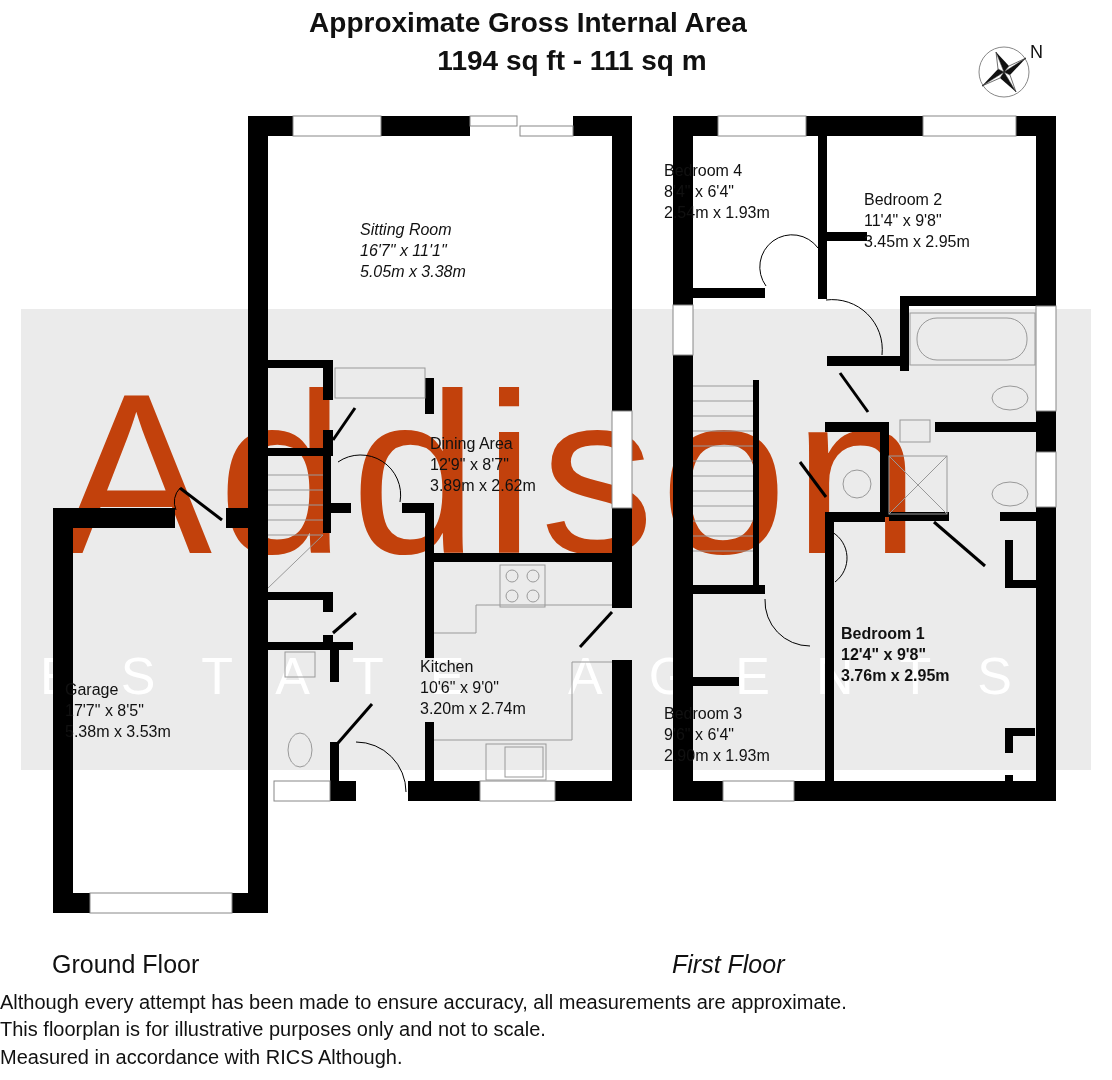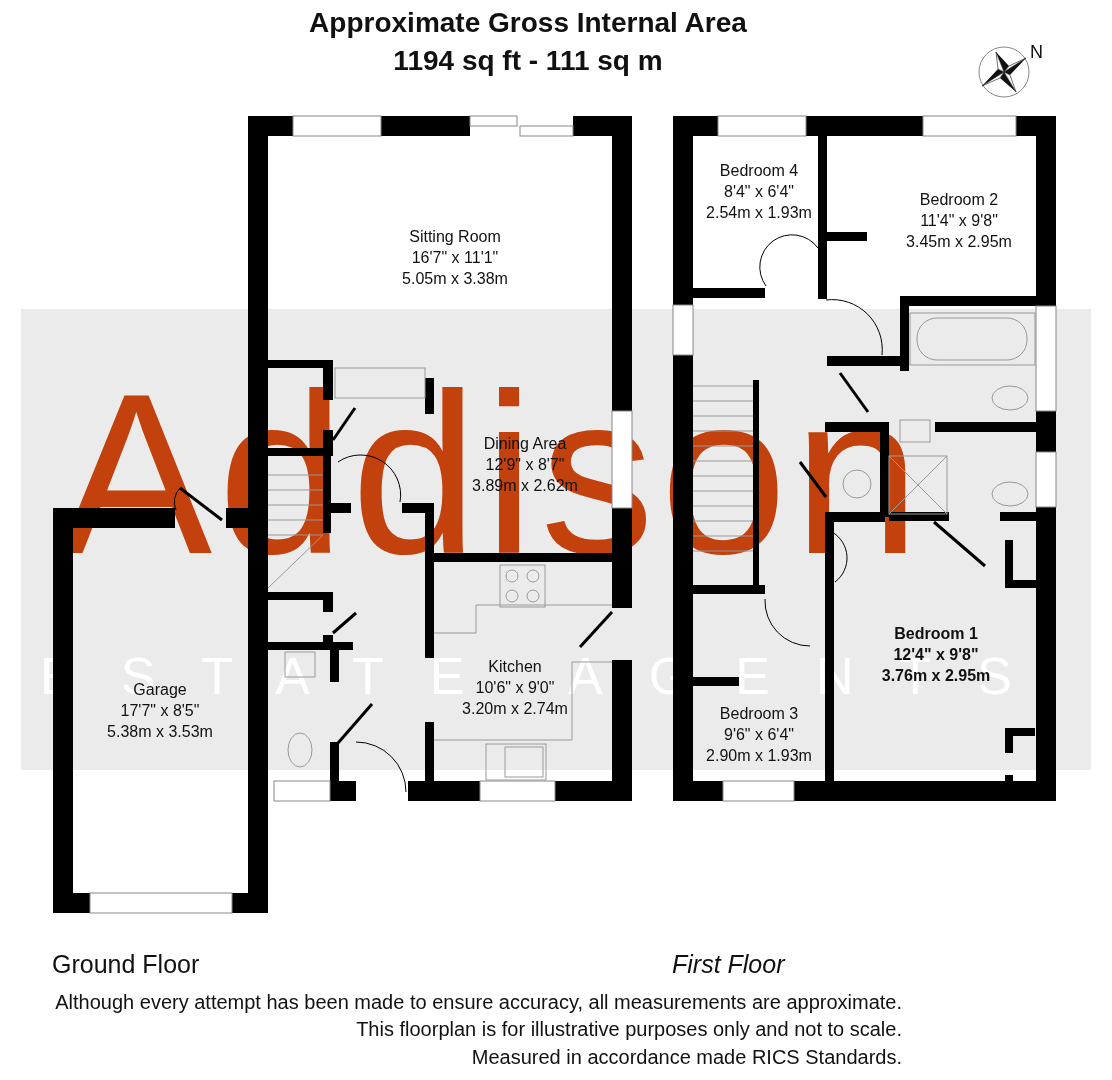--- a/index.html
+++ b/index.html
@@ -1,26 +1,26 @@
 <!DOCTYPE html>
 <html><head>
 <meta charset="utf-8">
 <style>
   html,body{margin:0;padding:0;background:#ffffff;}
   body{width:1112px;height:1080px;position:relative;overflow:hidden;font-family:"Liberation Sans",sans-serif;color:#111;}
   .title{position:absolute;left:0;width:1056px;text-align:center;font-weight:bold;font-size:28px;line-height:34px;}
   .t1{top:6px;}
-  .t2{top:44px;}
+  .t2{top:44px;padding-left:44px;}
   .band{position:absolute;left:21px;top:309px;width:1070px;height:461px;background:#ebebeb;}
   .wm-big{position:absolute;left:60px;top:360px;font-size:228px;color:#c2410c;letter-spacing:6px;line-height:228px;font-family:"Liberation Sans",sans-serif;}
   .wm-small{position:absolute;left:40px;top:650px;font-size:52px;color:#ffffff;letter-spacing:46px;line-height:52px;}
   svg.plan{position:absolute;left:0;top:0;}
-  .room{position:absolute;text-align:center;font-size:16px;line-height:21px;color:#111;white-space:nowrap;}
+  .room{position:absolute;font-size:16px;line-height:21px;color:#111;white-space:nowrap;}
   .floor-label{position:absolute;top:950px;font-size:25px;}
-  .disc{position:absolute;left:0;width:902px;text-align:right;font-size:20px;line-height:26px;}
+  .disc{position:absolute;left:0;width:902px;text-align:left;font-size:20px;line-height:26px;}
   .compass{position:absolute;left:974px;top:40px;width:70px;height:62px;}
 </style>
 </head>
 <body>
 
 <div class="title t1">Approximate Gross Internal Area</div>
 <div class="title t2">1194 sq ft - 111 sq m</div>
 
 <div class="compass">
   <svg width="70" height="62" viewBox="0 0 70 62">
@@ -190,21 +190,21 @@
     <circle cx="512" cy="576" r="6"></circle>
       <circle cx="533" cy="576" r="6"></circle>
     <circle cx="512" cy="596" r="6"></circle>
       <circle cx="533" cy="596" r="6"></circle>
 
     <rect x="486" y="744" width="60" height="36"></rect>
     <rect x="505" y="747" width="38" height="30"></rect>
   </g>
 </svg>
 
-<div class="room" style="left:360px;top:226px;width:190px;">
+<div class="room" style="left:360px;top:219px;width:190px;font-style:italic;">
   <div>Sitting Room</div>
   <div>16'7" x 11'1"</div>
   <div>5.05m x 3.38m</div>
 </div>
 <div class="room" style="left:430px;top:433px;width:190px;">
   <div>Dining Area</div>
   <div>12'9" x 8'7"</div>
   <div>3.89m x 2.62m</div>
 </div>
 <div class="room" style="left:420px;top:656px;width:190px;">
@@ -237,13 +237,13 @@
   <div>Bedroom 3</div>
   <div>9'6" x 6'4"</div>
   <div>2.90m x 1.93m</div>
 </div>
 
 <div class="floor-label" style="left:52px;">Ground Floor</div>
 <div class="floor-label" style="left:672px;font-style:italic;">First Floor</div>
 
 <div class="disc" style="top:989px;">Although every attempt has been made to ensure accuracy, all measurements are approximate.</div>
 <div class="disc" style="top:1016px;">This floorplan is for illustrative purposes only and not to scale.</div>
-<div class="disc" style="top:1044px;">Measured in accordance made RICS Standards.</div>
+<div class="disc" style="top:1044px;">Measured in accordance with RICS Although.</div>
 
 </body></html>

